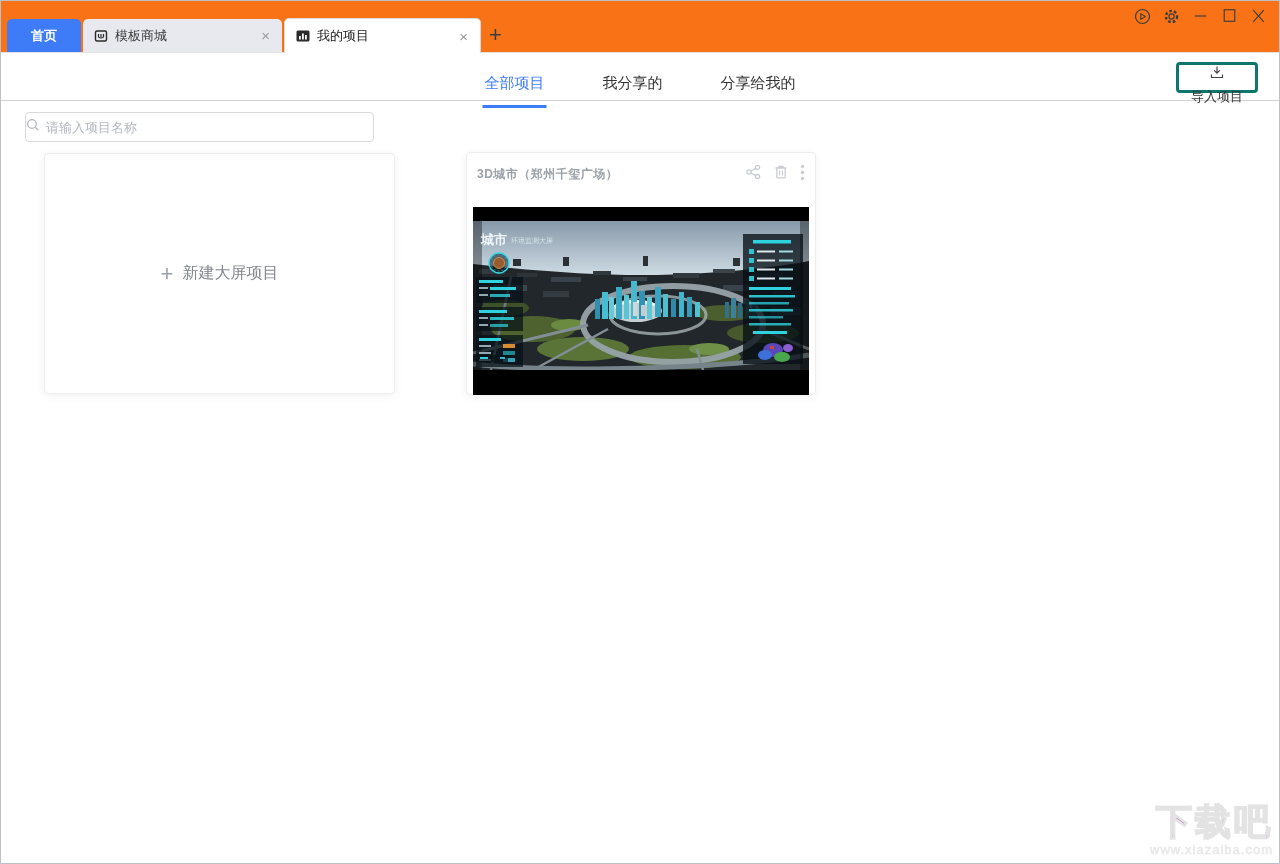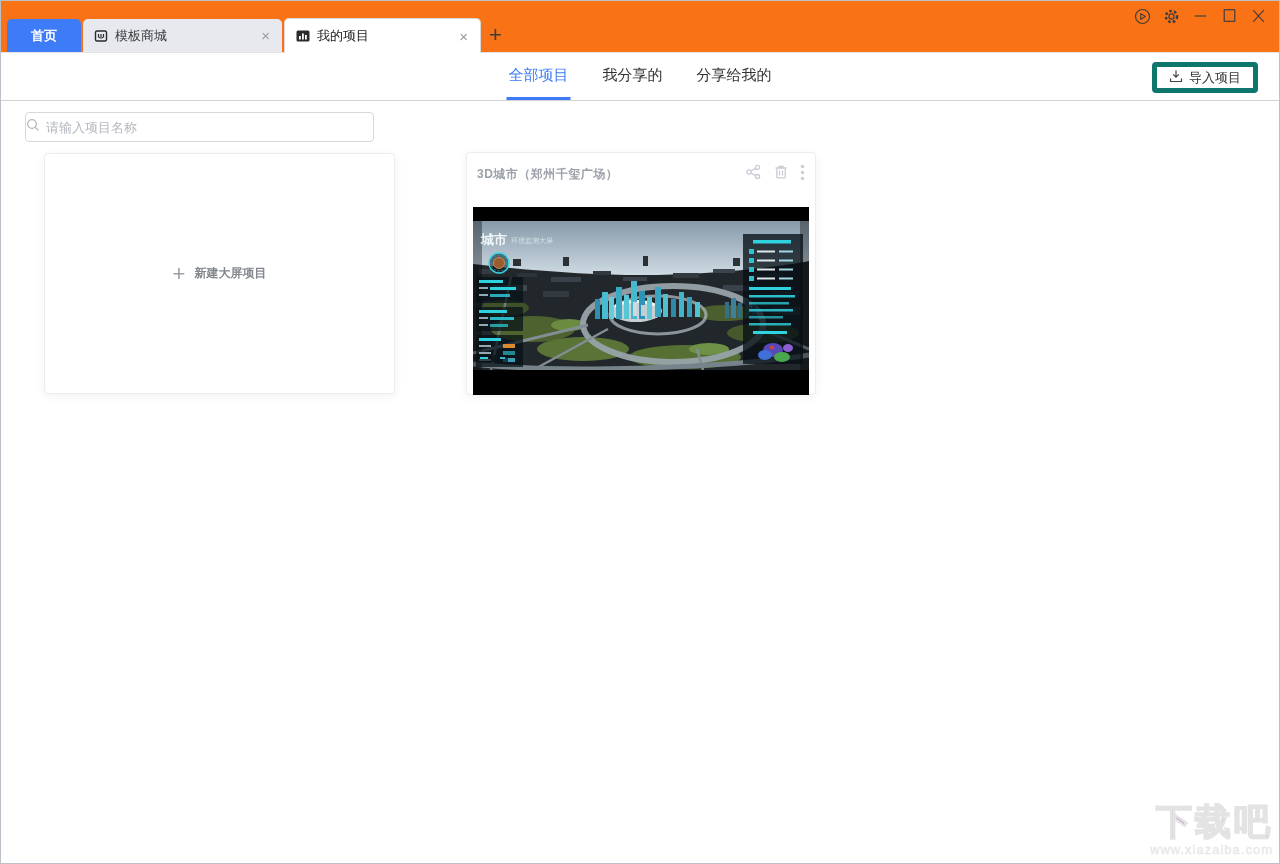--- a/index.html
+++ b/index.html
@@ -23,44 +23,44 @@
   .tab-label { flex:1; white-space:nowrap; overflow:hidden;font-family:Liberation Mono, monospace; }
   .tab-close { color:#9a9a9a; font-size:15px; padding:0 2px; line-height:1; }
   .newtab { position:absolute; left:488px; bottom:7px; font-size:22px; color:#3c3c3c;
             line-height:20px; cursor:default; }
   .winctrls { position:absolute; top:5px; right:8px; display:flex; align-items:center; gap:4px; }
   .ctrl { width:25px; height:20px; display:flex; align-items:center; justify-content:center; }
 
   
   .navrow { position:absolute; top:52px; left:0; right:0; height:48px;
             border-bottom:1px solid #d2d2d2; background:#fff; }
-  .navtabs { position:absolute; left:50%; transform:translateX(-50%); top:0; height:100%;
-             display:flex; gap:30px;text-align:center; }
+  .navtabs { position:absolute; left:50%; transform:translateX(-50%); top:8px; height:100%;
+             display:flex; gap:54px;text-align:center; }
   .navtab { display:flex; align-items:center; font-size:15px; color:#333;
             border-bottom:3px solid transparent; padding:0 2px; }
   .navtab.active { color:#3d7bf7; border-bottom-color:#3d7bf7; }
   .import-btn { position:absolute; right:21px; top:9px; height:31px; padding:0 12px;
-                background:#fff; border:5px solid #0f766e; border-radius:4px;
-                display:flex; align-items:center; gap:6px; font-size:13px; color:#333; }
+                background:#fff; border:3px solid #0f766e; border-radius:4px;
+                display:flex; align-items:center; gap:6px; font-size:13px; color:#333;flex-direction:column; }
 
   
   .searchbox { position:absolute; left:24px; top:111px; width:349px; height:30px;
                border:1px solid #d9d9d9; border-radius:4px; display:flex;
                align-items:center; padding:0 0; gap:6px; background:#fff; }
   .searchbox input { border:none; outline:none; flex:1; font-size:13px; color:#333;
                      font-family:inherit; background:transparent; }
   .searchbox input::placeholder { color:#b3b7be; }
 
   
   .card { position:absolute; background:#fff; border:1px solid #ededed;
           border-radius:4px; box-shadow:0 2px 10px rgba(0,0,0,.06); }
   .card-new { left:43px; top:152px; width:351px; height:241px;
               display:flex; align-items:center; justify-content:center; gap:9px; }
   .card-new .plus { font-size:22px; color:#9aa0a6; font-weight:300; line-height:1; }
-  .card-new .newlabel { font-size:12px; color:#83878e;font-weight:bold; }
+  .card-new .newlabel { font-size:16px; color:#83878e; }
   .card-proj { left:465px; top:151px; width:350px; height:243px; }
   .card-head { height:42px; display:flex; align-items:center; padding:0 10px; }
   .card-title { flex:1; font-size:12px; font-weight:bold; color:#9ba1a9; letter-spacing:.5px; }
   .card-actions { display:flex; align-items:center; gap:11px; }
   .thumb { width:336px; height:188px; margin:12px auto; background:#c4b5fd; }
   .thumb svg { display:block; }
 
   
   .watermark { position:absolute; right:6px; bottom:6px; text-align:right; pointer-events:none; }
   .wm-title { font-size:36px; font-weight:bold; letter-spacing:3px; color:#a21caf;

